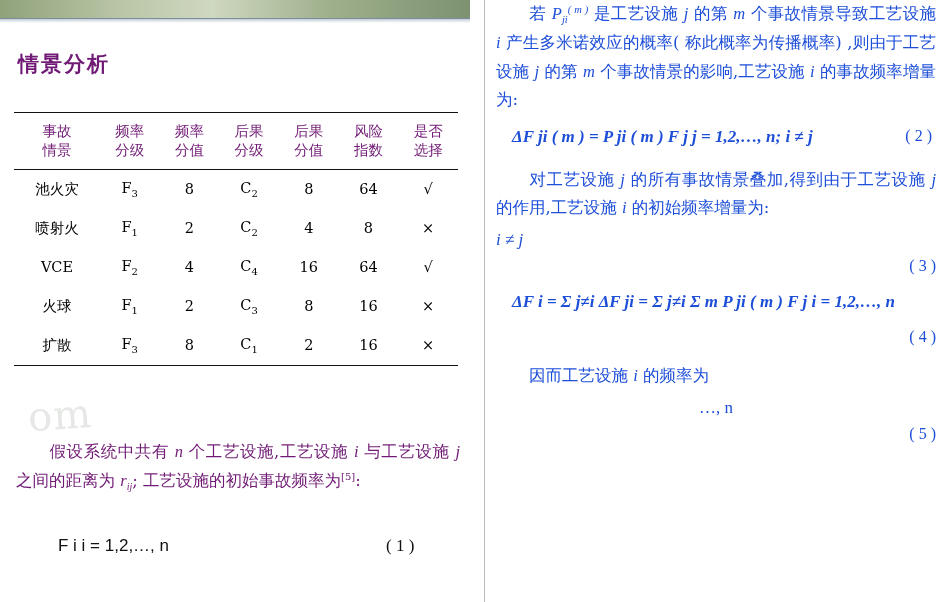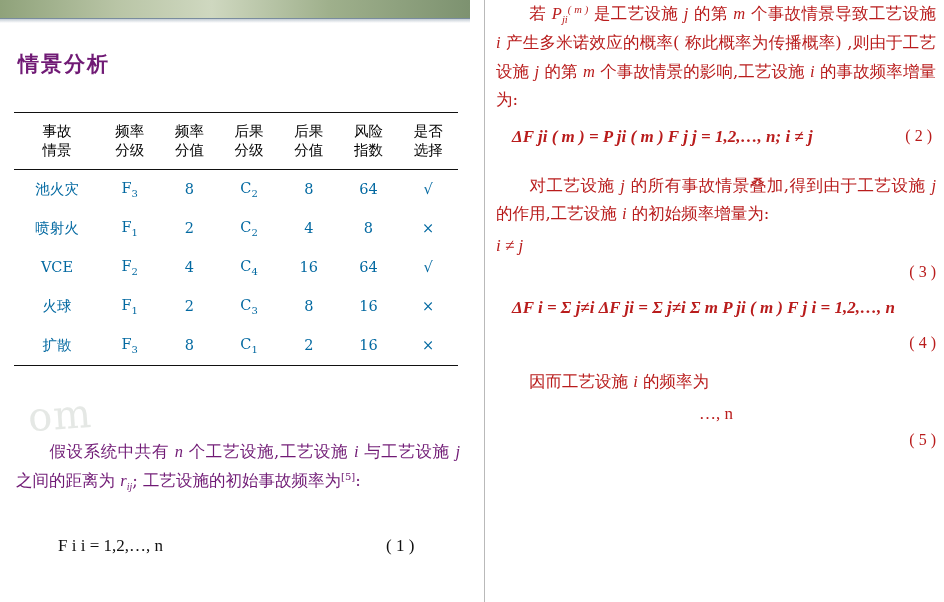--- a/index.html
+++ b/index.html
@@ -71,31 +71,31 @@
     width: 444px;
     border-collapse: collapse;
     font-family: "DejaVu Serif", serif;
   }
   table.data-table thead th {
     font-size: 14.5px;
     font-weight: normal;
     padding: 9px 2px 9px 2px;
     text-align: center;
     line-height: 1.3;
-    color: #000000;
+    color: #701a75;
   }
   table.data-table thead {
     border-top: 1.6px solid #111;
     border-bottom: 1px solid #111;
   }
   table.data-table tbody tr td {
     font-size: 14.5px;
     text-align: center;
     padding: 10px 2px;
-    color: #0369a1;
+    color: #000000;
   }
   table.data-table tbody {
     border-bottom: 1.6px solid #111;
   }
   .sub { font-size: 10px; vertical-align: sub; }
   .cjk { font-family: "DejaVu Sans", sans-serif; }
 
   .left-para {
     position: absolute;
     left: 16px;
@@ -106,21 +106,21 @@
     line-height: 1.75;
     text-align: justify;
     color: #701a75;
   }
   .left-para .indent { display: inline-block; width: 2em; }
   .ital { font-family: "Liberation Serif", serif; font-style: italic; }
   .sup { font-size: 10px; vertical-align: super; }
 
   .formula-line {
     position: absolute;
-    font-family: Liberation Serif, serif;
+    font-family: Liberation Sans, sans-serif;
     font-size: 17px;
   }
   .eq1 {
     left: 58px;
     top: 512px;
   }
   .eq1-num {
     position: absolute;
     left: 386px;
     top: 512px;
@@ -141,21 +141,21 @@
   
   .right-col {
     position: absolute;
     left: 496px;
     top: 0;
     width: 440px;
     height: 602px;
     font-family: "DejaVu Serif", serif;
     font-size: 16.5px;
     line-height: 1.72;
-    color: #b91c1c;
+    color: #1d4ed8;
     text-align: justify;
   }
   .right-col p { margin: 0 0 2px 0; }
   .r-indent { display: inline-block; width: 2em; }
 
   .eqblock {
     text-align: left;
     font-family: "Liberation Serif", serif;
     position: relative;
     margin: 8px 0 8px 0;
@@ -269,21 +269,21 @@
 
   <p>
     <span class="r-indent"></span><span>若 </span><span class="ital">P</span><span class="subscript ital">ji</span><span class="supscript ital">( m )</span><span> 是工艺设施 </span><span class="ital">j</span><span> 的第 </span><span class="ital">m</span><span> 个事故情景导致工艺设施 </span><span class="ital">i</span><span> 产生多米诺效应的概率( 称此概率为传播概率) ,则由于工艺设施 </span><span class="ital">j</span><span> 的第 </span><span class="ital">m</span><span> 个事故情景的影响,工艺设施 </span><span class="ital">i</span><span> 的事故频率增量为:</span>
   </p>
 
   <div class="eqblock">
     <span class="eqtext bold-it">ΔF ji ( m ) = P ji ( m ) F j    j = 1,2,…, n; i ≠ j</span>
     <span class="eqnum">( 2 )</span>
   </div>
 
-  <p style="margin-top:20px;">
+  <p style="margin-top:14px;">
     <span class="r-indent"></span><span>对工艺设施 </span><span class="ital">j</span><span> 的所有事故情景叠加,得到由于工艺设施 </span><span class="ital">j</span><span> 的作用,工艺设施 </span><span class="ital">i</span><span> 的初始频率增量为:</span>
   </p>
 
   <div class="ital" style="font-size:17px;">i ≠ j</div>
   <div class="eqnum-below">( 3 )</div>
 
 
   <div class="eqblock">
     <span class="eqtext bold-it">ΔF i = Σ j≠i ΔF ji = Σ j≠i Σ m P ji ( m ) F j    i = 1,2,…, n</span>
   </div>

